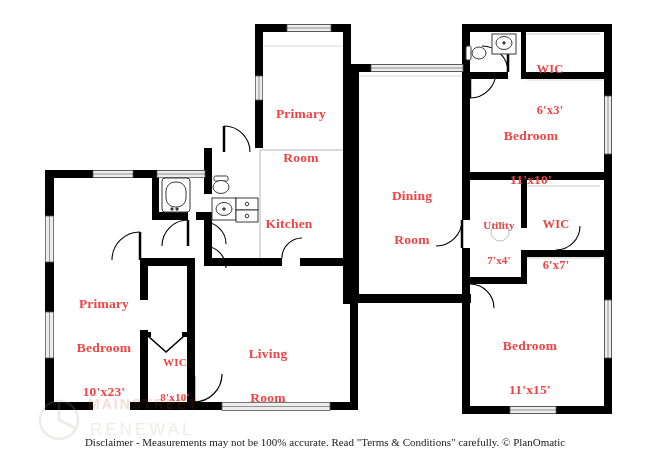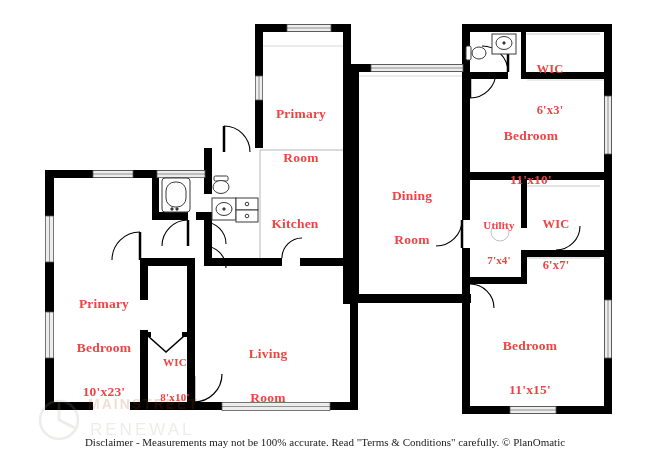--- a/index.html
+++ b/index.html
@@ -308,21 +308,21 @@
       </g>
     </g>
 
   </svg>
 
   <div class="room-label lbl-lg" style="left:255px; top:78px; width:92px;">
     <span class="rname">Primary</span>
     <span class="rname">Room</span>
   </div>
 
-  <div class="room-label lbl-lg" style="left:249px; top:188px; width:92px;">
+  <div class="room-label lbl-lg" style="left:243px; top:188px; width:92px;">
     <span class="rname">Kitchen</span>
   </div>
 
   <div class="room-label lbl-lg" style="left:368px; top:160px; width:88px;">
     <span class="rname">Dining</span>
     <span class="rname">Room</span>
   </div>
 
   <div class="room-label lbl-lg" style="left:222px; top:318px; width:92px;">
     <span class="rname">Living</span>

